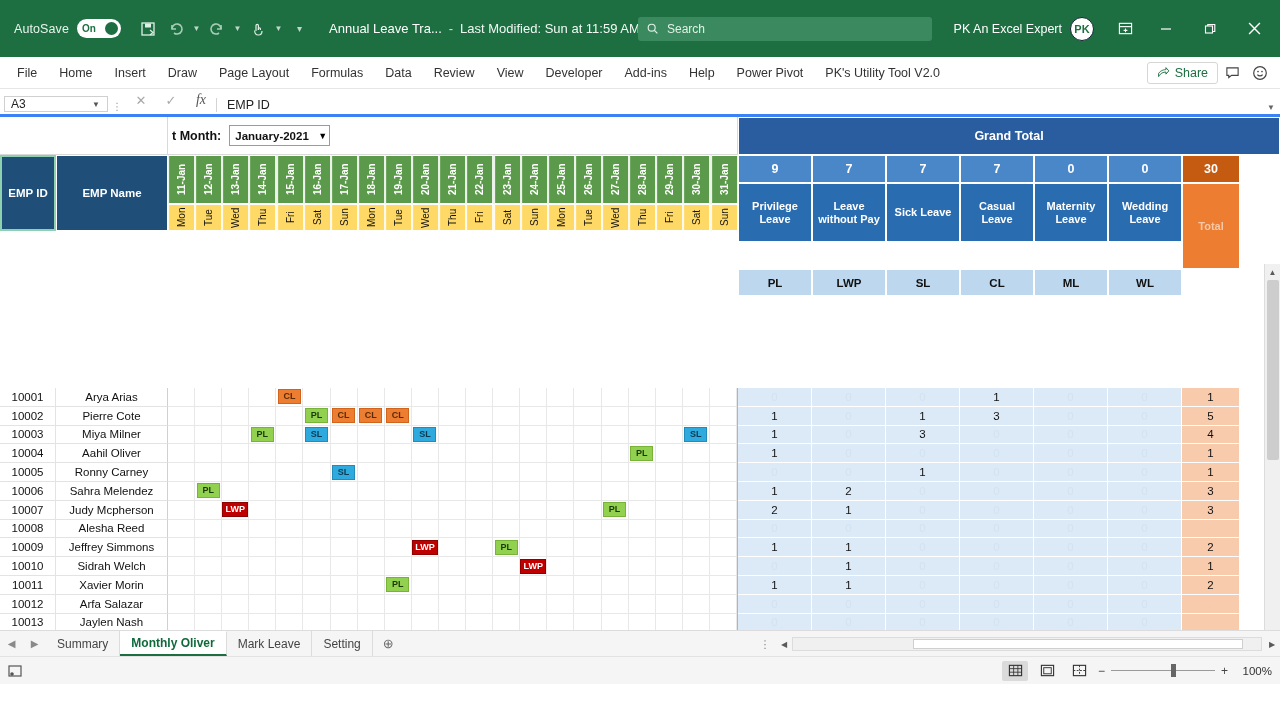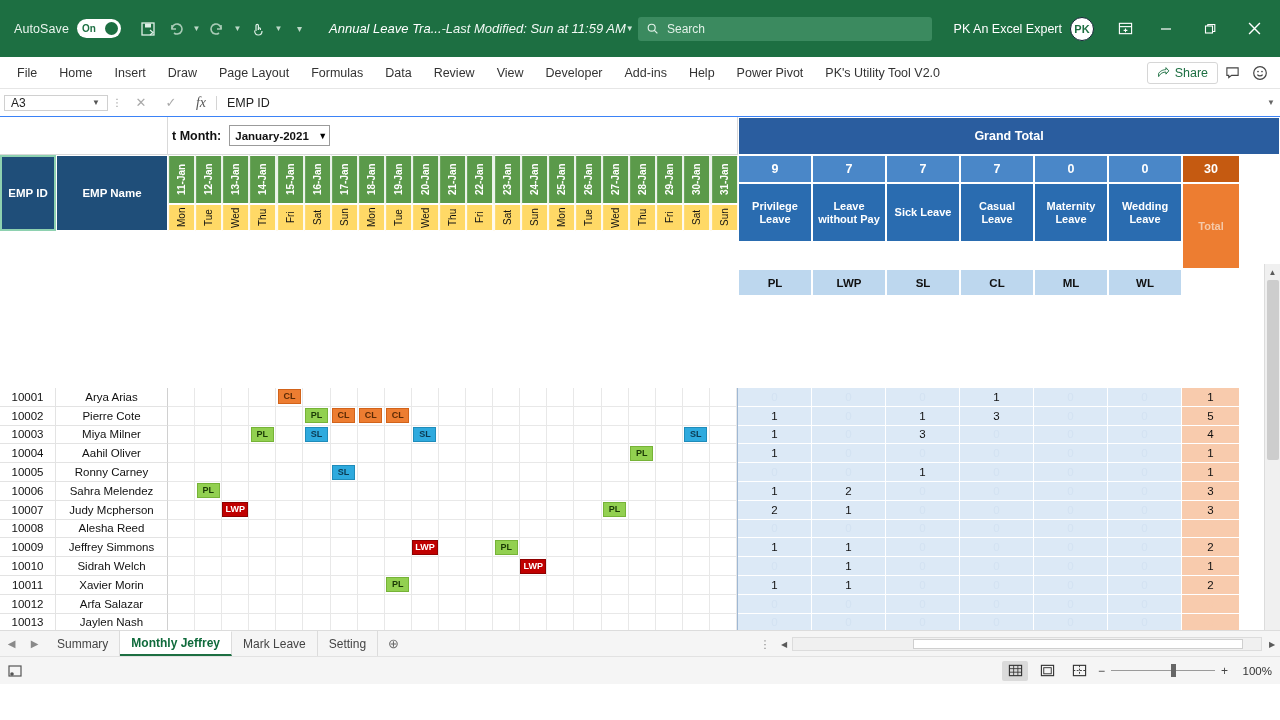--- a/index.html
+++ b/index.html
@@ -25,23 +25,22 @@
   .toggle .on-text { font-size:10px; font-weight:bold; color:#1d6f42; margin-left:2px;}
   .toggle .knob { width:13px; height:13px; border-radius:50%; background:#1d6f42; position:absolute; right:3px;}
   .qat { display:flex; align-items:center; gap:2px; margin-left:14px; }
   .qat-btn {
     width:26px; height:26px; display:flex; align-items:center; justify-content:center;
     border-radius:3px; color:#dff0e6;
   }
   .qat-btn svg { display:block; }
   .qat-caret { font-size:8px; color:#bcd8c7; width:11px; text-align:center; }
   .doc-title {
-    margin-left:24px; font-size:13px; color:#ffffff; display:flex; align-items:center; 
+    margin-left:24px; font-size:13px; color:#ffffff; display:flex; align-items:center; gap:7px;
     white-space:nowrap;
-    font-style:italic;
   }
   .doc-title .sep { color:#cfe5d8; }
   .doc-title .lastmod { color:#f2f9f5; }
   .doc-title .dd { font-size:8px; color:#cfe5d8; }
   .searchbox {
     position:absolute; left:638px; width:294px; height:24px; background:#3b8a5f;
     border-radius:3px; display:flex; align-items:center; padding:0 8px; gap:8px;
   }
   .searchbox .ph { color:#e2f1e8; font-size:12px; }
   .acct { position:absolute; right:186px; display:flex; align-items:center; gap:8px; }
@@ -69,22 +68,22 @@
   .share-btn {
     display:flex; align-items:center; gap:5px; border:1px solid #d6d6d6; border-radius:3px;
     padding:3px 9px; color:#1d6f42; font-size:12.5px; background:#fff;
   }
   .ribicon {
     width:28px; height:24px; display:flex; align-items:center; justify-content:center; color:#444;
   }
 
   
   .fbar {
-    height:28px; background:#ffffff; display:flex; align-items:center;
-    border-bottom:1px solid #3b82f6; padding:2px 0;
+    height:28px; background:#ffffff; display:flex; align-items:flex-end;
+    border-bottom:3px solid #3b82f6; padding:2px 0;
   }
   .namebox {
     width:104px; margin-left:4px; border:1px solid #d0d0d0; background:#fff;
     display:flex; align-items:center; padding:0 6px; font-size:12px; position:relative;
   }
   .namebox .cv { font-size:8px; color:#555; position:absolute; right:7px;}
   .fbgrip { width:18px; display:flex; align-items:center; justify-content:center; color:#999; font-size:10px;}
   .fbbtns { display:flex; align-items:center; gap:0; }
   .fbbtn { width:30px; height:24px; display:flex; align-items:center; justify-content:center; color:#a9a9a9; font-size:13px;}
   .fbbtn.fx { color:#555; font-style:italic; font-family:"Liberation Serif",serif; font-size:14px;}
@@ -992,21 +991,21 @@
 
   </div>
 </div>
 
 <div class="tabbar">
   <div class="navarrows">
     <span>◀</span>
     <span>▶</span>
   </div>
   <div class="tab">Summary</div>
-  <div class="tab active">Monthly Jeffrey</div>
+  <div class="tab active">Monthly Oliver</div>
   <div class="tab">Mark Leave</div>
   <div class="tab">Setting</div>
   <div class="addsheet">⊕</div>
 
   <div class="tabbar-right">
     <div class="hdots">⋮</div>
     <div class="hsb-arrow">◀</div>
     <div class="hscroll">
       <div class="hsb-thumb"></div>
     </div>

